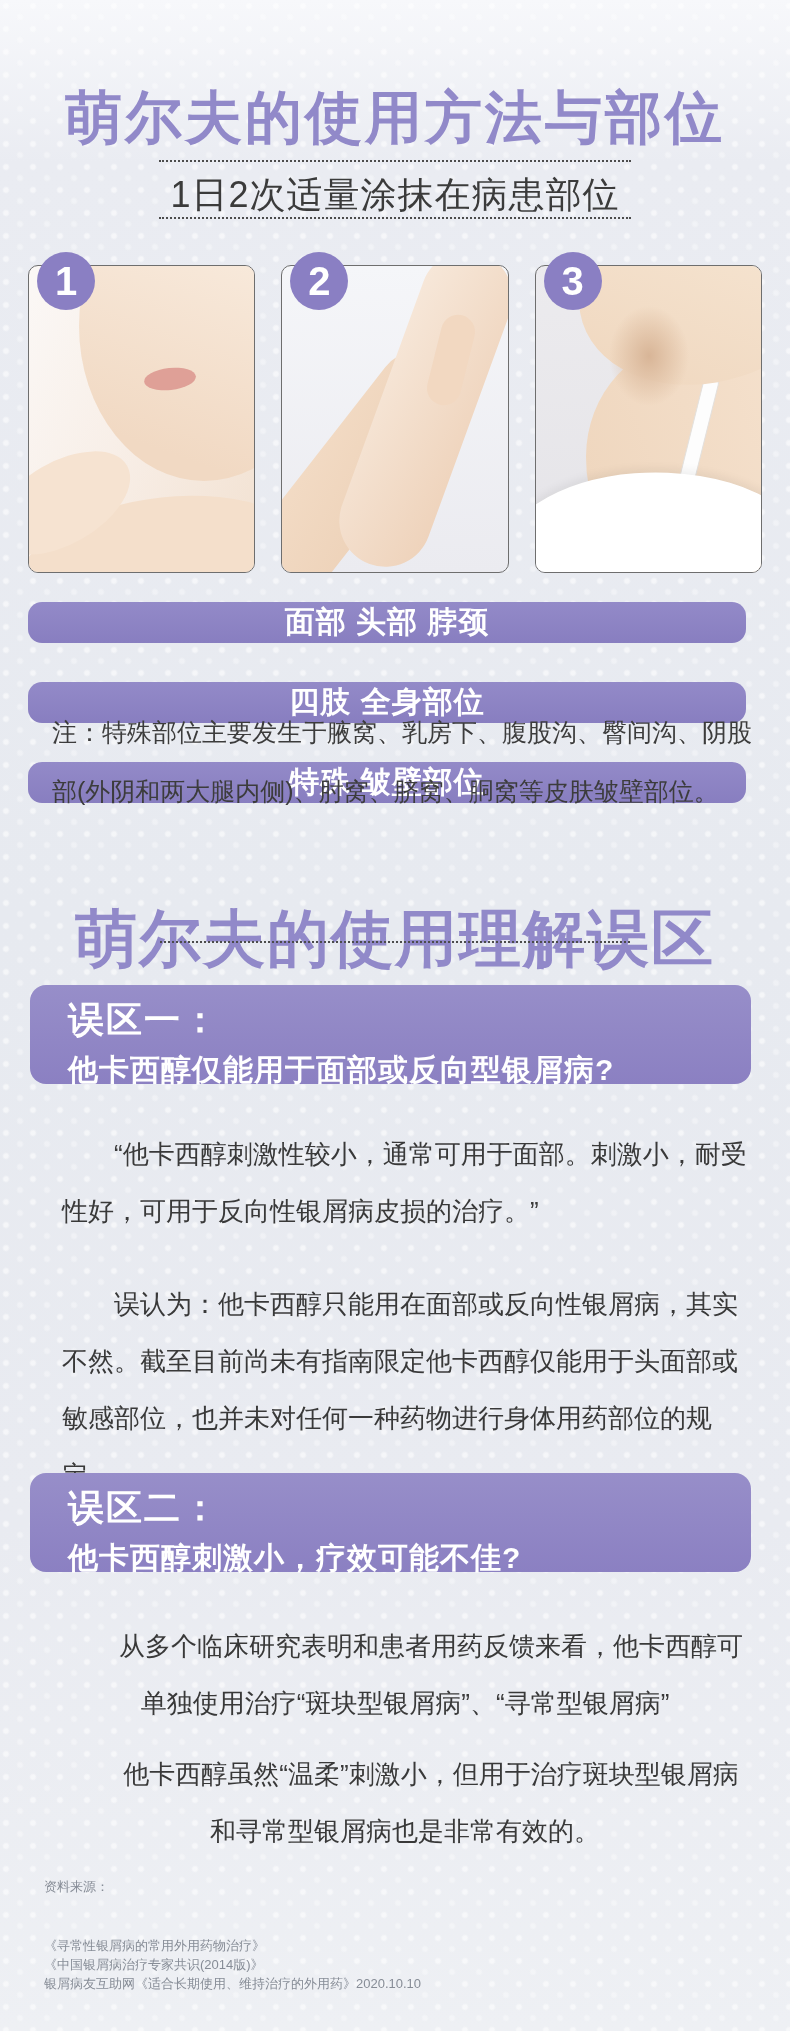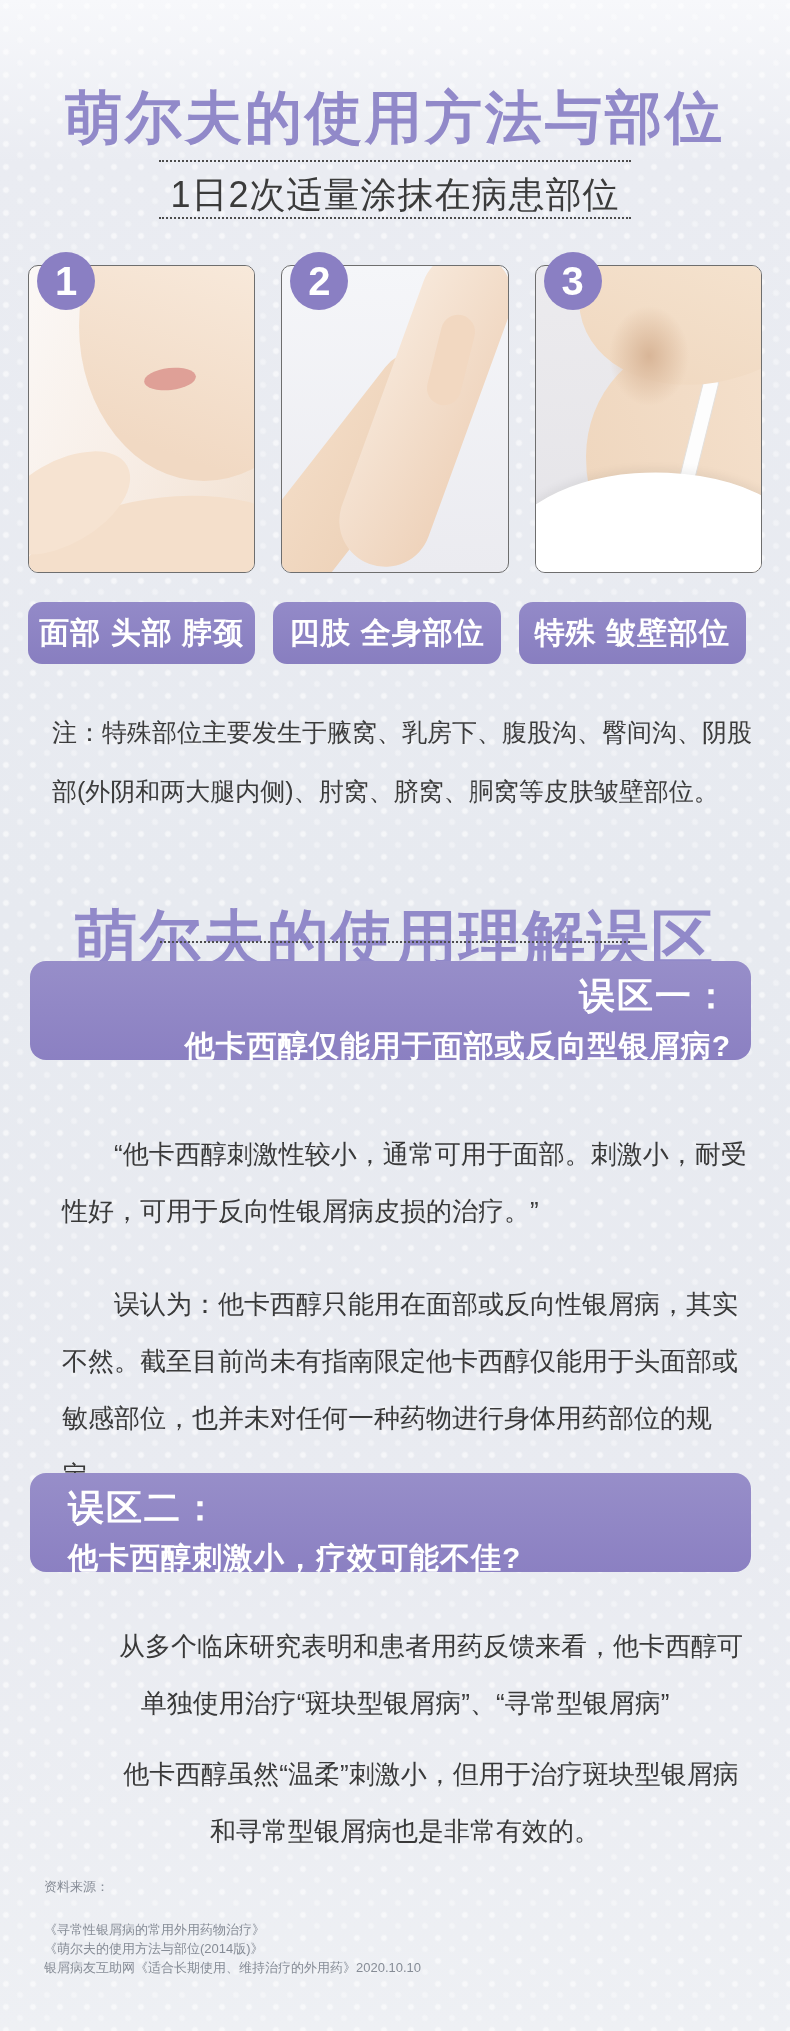--- a/index.html
+++ b/index.html
@@ -59,51 +59,51 @@
     background:linear-gradient(220deg,#f8ead9,#efd6bd);}
   .p3-pit{width:80px;height:100px;right:72px;top:40px;background:radial-gradient(closest-side,#d8b597,rgba(216,181,151,0));}
   .p3-cami{width:310px;height:175px;left:-35px;bottom:-75px;background:#ffffff;border-radius:45% 55% 0 0;transform:rotate(-4deg);box-shadow:0 -4px 10px rgba(0,0,0,.06);}
 
   .badge{
     position:absolute;top:-13px;left:9px;width:58px;height:58px;border-radius:50%;
     background:#8A7FC3;color:#ffffff;font-size:40px;font-weight:bold;
     display:flex;align-items:center;justify-content:center;z-index:3;
   }
 
-  .labels{top:602px;left:28px;right:44px;display:flex;gap:18px;z-index:2;}
+  .labels{top:602px;left:28px;right:44px;display:flex;gap:39px;z-index:2;flex-direction:column;}
   .part-label{
     flex:1;height:62px;border-radius:14px;background:linear-gradient(180deg,#938AC8,#887EC0);
     color:#ffffff;font-size:30px;font-weight:bold;letter-spacing:1px;
     display:flex;align-items:center;justify-content:center;white-space:nowrap;
   }
 
   .note{top:703px;left:52px;width:702px;font-size:25px;line-height:59px;color:#3c3c3c;z-index:2;}
 
   .title-second{top:846px;font-size:62px;font-weight:bold;color:#9189C9;letter-spacing:2px;z-index:2;}
 
   .banner{
     left:30px;width:721px;height:99px;border-radius:16px;
     background:linear-gradient(180deg,#978EC9,#8B80C2);
     box-sizing:border-box;padding:11px 20px 0 38px;color:#ffffff;z-index:2;
   }
-  .banner-1{top:961px;text-align:right;}
+  .banner-1{top:985px;}
   .banner-2{top:1473px;}
   .banner-h{font-size:36px;font-weight:bold;letter-spacing:2px;}
   .banner-q{font-size:30px;font-weight:bold;margin-top:5px;letter-spacing:1px;white-space:nowrap;}
 
   .paras{left:62px;width:686px;z-index:2;}
   .paras-1{top:1126px;}
   .paras-2{top:1618px;text-align:center;}
   .paras p{margin:0;font-size:26px;line-height:57px;color:#393939;text-indent:2em;}
   .paras-1 p:first-child{margin-bottom:36px;}
   .paras-2 p:first-child{margin-bottom:14px;}
 
   .footer{top:1878px;left:44px;color:#868C96;z-index:2;}
   .footer-label{font-size:13px;}
-  .footer-srcs{margin-top:24px;}
+  .footer-srcs{margin-top:40px;}
   .footer-srcs div{font-size:13px;line-height:19px;}
 </style>
 </head>
 <body>
 
 <h1 class="abs center title-main">萌尔夫的使用方法与部位</h1>
 
 <div class="abs dotline dl1"></div>
 <div class="abs center subtitle">1日2次适量涂抹在病患部位</div>
 <div class="abs dotline dl2"></div>
@@ -176,16 +176,16 @@
 
 <div class="abs paras paras-2">
   <p>从多个临床研究表明和患者用药反馈来看，他卡西醇可单独使用治疗“斑块型银屑病”、“寻常型银屑病”</p>
   <p>他卡西醇虽然“温柔”刺激小，但用于治疗斑块型银屑病和寻常型银屑病也是非常有效的。</p>
 </div>
 
 <div class="abs footer">
   <div class="footer-label">资料来源：</div>
   <div class="footer-srcs">
     <div>《寻常性银屑病的常用外用药物治疗》</div>
-    <div>《萌尔夫的使用方法与部位(2014版)》</div>
+    <div>《中国银屑病治疗专家共识(2014版)》</div>
     <div>银屑病友互助网《适合长期使用、维持治疗的外用药》2020.10.10</div>
   </div>
 </div>
 
 </body></html>

